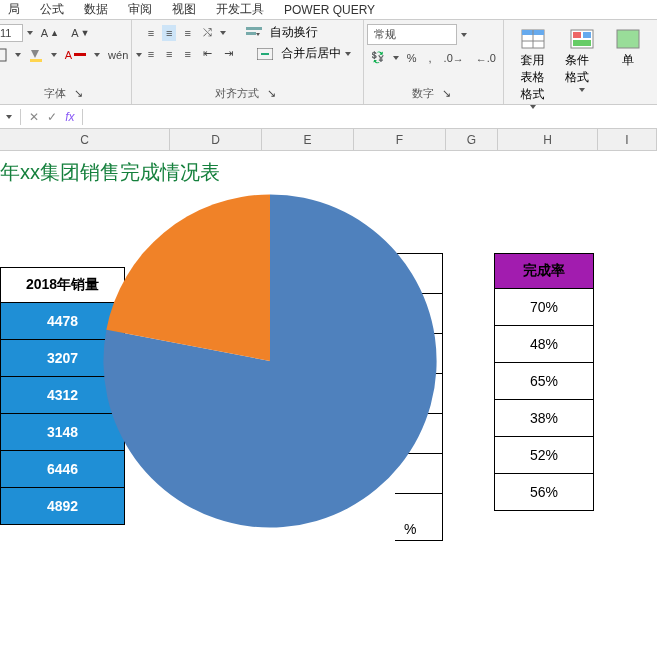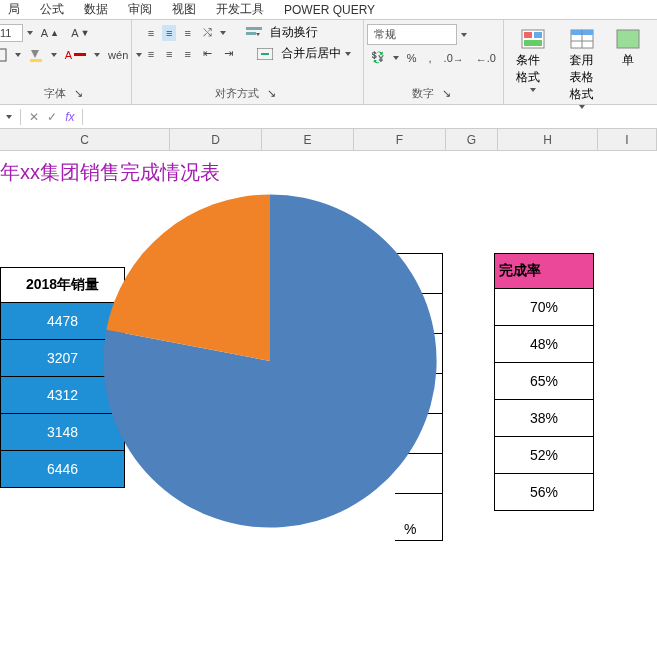--- a/index.html
+++ b/index.html
@@ -103,21 +103,21 @@
     position: relative;
     width: 657px;
     height: 496px;
     background:#fff;
   }
 
   .title-text {
     position:absolute;
     left:0; top:8px;
     font-size:20px;
-    color:#a21caf;
+    color:#15803d;
     font-weight:500;
   }
 
   
   .tableB {
     position:absolute;
     left:0;
     top:102px;
     width:125px;
     margin-top:14px;
@@ -128,40 +128,40 @@
     font-weight:bold;
     padding:8px 4px;
     font-size:14px;
     background:#fff;
   }
   .tableB .cell {
     border:1.5px solid #000;
     border-top:none;
     text-align:center;
     color:#fff;
-    font-weight:normal;
+    font-weight:bold;
     font-size:14px;
     padding:10px 4px;
     background:#1f8fd6;
   }
 
   
   .tableH {
     position:absolute;
     left:494px;
     top:102px;
     width:100px;
   }
   .tableH .hdr {
     border:1.5px solid #000;
-    text-align:left;
+    text-align:center;
     font-weight:bold;
     padding:8px 4px;
     font-size:14px;
-    background:#ec4899;
+    background:#a21caf;
   }
   .tableH .cell {
     border:1.5px solid #000;
     border-top:none;
     text-align:center;
     padding:10px 8px;
     font-size:14px;
     background:#fff;
   }
 
@@ -302,39 +302,39 @@
       <span class="ribbon-btn">↘</span>
     </div>
   </div>
 
   <div class="ribbon-group" style="width:150px;border-right:none">
     <div class="ribbon-row" style="height:100%;align-items:flex-start">
       <div class="big-btn">
         <div class="ico">
             <svg width="24" height="20">
               <rect x="1" y="1" width="22" height="18" fill="#fff" stroke="#888"></rect>
-              <rect x="3" y="3" width="8" height="6" fill="#e66"></rect>
-              <rect x="13" y="3" width="8" height="6" fill="#6ae"></rect>
-              <rect x="3" y="11" width="18" height="6" fill="#6c6"></rect>
+              <rect x="1" y="1" width="22" height="5" fill="#6ae"></rect>
+              <line x1="1" y1="12" x2="23" y2="12" stroke="#888"></line>
+              <line x1="12" y1="1" x2="12" y2="19" stroke="#888"></line>
             </svg>
           </div>
-        <span>条件格式</span>
+        <span style="white-space:pre-line;text-align:center">套用
+表格格式</span>
         <span class="dropdown-caret"></span>
       </div>
       <div class="big-btn">
         <div class="ico">
             <svg width="24" height="20">
               <rect x="1" y="1" width="22" height="18" fill="#fff" stroke="#888"></rect>
-              <rect x="1" y="1" width="22" height="5" fill="#6ae"></rect>
-              <line x1="1" y1="12" x2="23" y2="12" stroke="#888"></line>
-              <line x1="12" y1="1" x2="12" y2="19" stroke="#888"></line>
+              <rect x="3" y="3" width="8" height="6" fill="#e66"></rect>
+              <rect x="13" y="3" width="8" height="6" fill="#6ae"></rect>
+              <rect x="3" y="11" width="18" height="6" fill="#6c6"></rect>
             </svg>
           </div>
-        <span style="white-space:pre-line;text-align:center">套用
-表格格式</span>
+        <span>条件格式</span>
         <span class="dropdown-caret"></span>
       </div>
       <div class="big-btn">
         <div class="ico">
             <svg width="24" height="20">
               <rect x="1" y="1" width="22" height="18" fill="#9d9" stroke="#888"></rect>
             </svg>
           </div>
         <span>单</span>
       </div>
@@ -377,20 +377,21 @@
   </div>
   <div class="mid-pct">%</div>
 
   <div class="tableB">
     <div class="hdr">2018年销量</div>
     <div class="cell">4478</div>
     <div class="cell">3207</div>
     <div class="cell">4312</div>
     <div class="cell">3148</div>
     <div class="cell">6446</div>
+    <div class="cell">4892</div>
   </div>
 
   <div class="tableH">
     <div class="hdr">完成率</div>
     <div class="cell">70%</div>
     <div class="cell">48%</div>
     <div class="cell">65%</div>
     <div class="cell">38%</div>
     <div class="cell">52%</div>
     <div class="cell">56%</div>

